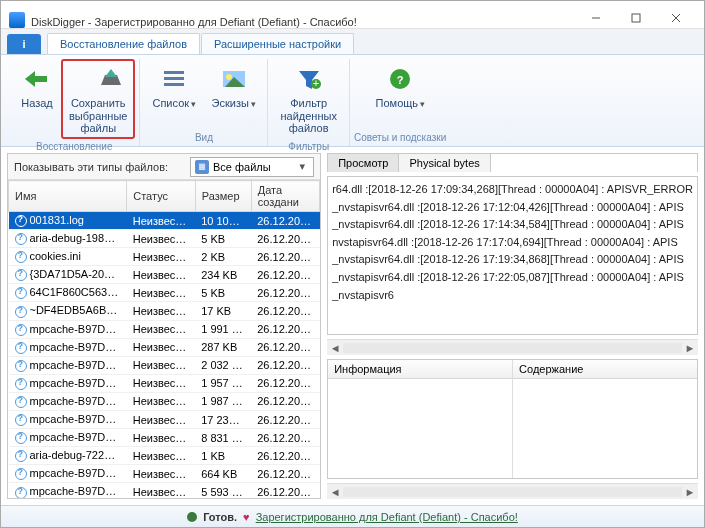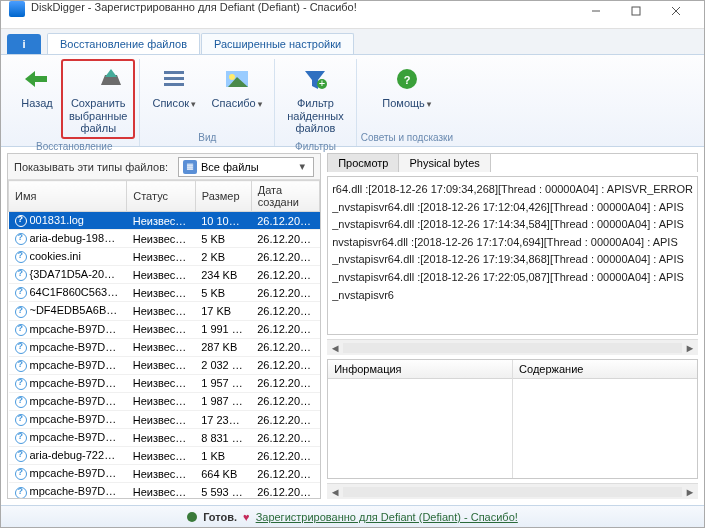--- a/index.html
+++ b/index.html
@@ -1,18 +1,18 @@
 <!DOCTYPE html>
 <html><head>
 <meta charset="utf-8">
 <style>
 * { margin: 0; padding: 0; box-sizing: border-box; font-family: "Segoe UI", Tahoma, sans-serif; font-size: 11px; }
 body { background: #fff; width: 705px; height: 528px; overflow: hidden; border: 1px solid #aaa; display: flex; flex-direction: column; }
 
-.titlebar { height: 28px; display: flex; align-items: flex-start; padding: 0 8px; background: #fff; border-bottom: 1px solid #e0e0e0; }
+.titlebar { height: 28px; display: flex; align-items: flex-end; padding: 0 8px; background: #fff; border-bottom: 1px solid #e0e0e0; }
 .titlebar .icon { width: 16px; height: 16px; background: linear-gradient(#4a9eff,#0066cc); border-radius: 2px; margin-right: 6px; }
 .titlebar .title { flex: 1; color: #333; }
 .titlebar .winbtn { width: 40px; height: 20px; display: flex; align-items: center; justify-content: center; cursor: pointer; }
 .titlebar .winbtn svg { stroke: #555; stroke-width: 1; fill: none; }
 
 .tabstrip { height: 26px; display: flex; align-items: flex-end; background: #f0f3f7; padding-left: 6px; border-bottom: 1px solid #c5d6e8; }
 .infotab { width: 34px; height: 20px; background: #2b7cd3; border-radius: 3px 3px 0 0; margin-right: 6px; display:flex; align-items:center; justify-content:center; color:#fff; font-weight:bold; }
 .tstab { padding: 4px 12px; border: 1px solid #c5d6e8; border-bottom: none; background: #f8fbfe; color: #1a5a9e; cursor: pointer; margin-right: 1px; border-radius: 2px 2px 0 0; }
 .tstab.active { background: #fff; }
 
@@ -22,21 +22,21 @@
 .rbtn { display: flex; flex-direction: column; align-items: center; padding: 4px 8px; cursor: pointer; border-radius: 3px; min-width: 48px; }
 .rbtn.hl { border: 2px solid #d63638; padding: 2px 6px; align-items: flex-end; }
 .rbtn .ricon { width: 32px; height: 32px; display:flex; align-items:center; justify-content:center; }
 .rbtn .rlabel { text-align: center; color: #2a4a75; line-height: 1.15; margin-top: 2px; }
 .rgrouplabel { color: #6a8ab0; font-size: 10px; padding: 2px 0 3px 0; text-align:center; }
 
 .content { flex: 1; display: flex; gap: 6px; padding: 6px; overflow: hidden; }
 .leftpane { flex: 1.05; display: flex; flex-direction: column; border: 1px solid #c9c9c9; }
 .rightpane { flex: 0.95; display: flex; flex-direction: column; gap: 4px; }
 
-.filterbar { height: 26px; display: flex; align-items: center; padding: 2px 6px; gap: 10px; border-bottom: 1px solid #ddd; background: #f7f7f7; }
+.filterbar { height: 26px; display: flex; align-items: center; padding: 2px 6px; gap: 22px; border-bottom: 1px solid #ddd; background: #f7f7f7; }
 .filterbar .lbl { color: #333; }
 .filterbar .dd { flex: 1; border: 1px solid #b0b0b0; height: 20px; display: flex; align-items: center; padding: 0 4px; background: #fff; }
 .filterbar .dd .dicon { width:14px; height:14px; background:#5a8fd6; margin-right:4px; border-radius:2px; display:flex; align-items:center; justify-content:center; color:#fff; font-size:8px;}
 .filterbar .dd .dval { flex: 1; }
 .filterbar .dd .darrow { width:14px; text-align:center; color:#555; }
 
 .filetable { flex: 1; overflow: auto; }
 .filetable table { width: 100%; border-collapse: collapse; }
 .filetable th { background: linear-gradient(#fefefe,#f0f0f0); border: 1px solid #d6d6d6; text-align: left; padding: 3px 6px; color: #333; font-weight: normal; position: sticky; top: 0; }
 .filetable td { padding: 2px 6px; border-bottom: 1px solid #f0f0f0; white-space: nowrap; overflow: hidden; text-overflow: ellipsis; max-width: 0; }
@@ -143,21 +143,21 @@
         <div class="rlabel"><span>Список</span><span class="dropdown-caret">▾</span></div>
       </div>
       <div class="rbtn">
         <div class="ricon">
             <svg width="28" height="24">
               <rect fill="#9cf" x="3" y="4" width="22" height="16"></rect>
               <circle fill="#ffeb6b" cx="9" cy="10" r="3"></circle>
               <path fill="#4a8a4a" d="M5 20 L14 10 L25 20 Z"></path>
             </svg>
           </div>
-        <div class="rlabel"><span>Спасибо</span><span class="dropdown-caret">▾</span></div>
+        <div class="rlabel"><span>Эскизы</span><span class="dropdown-caret">▾</span></div>
       </div>
     </div>
     <div class="rgrouplabel">Вид</div>
   </div>
 
   <div class="rgroup">
     <div class="rbtns">
       <div class="rbtn">
         <div class="ricon">
             <svg width="28" height="24">

